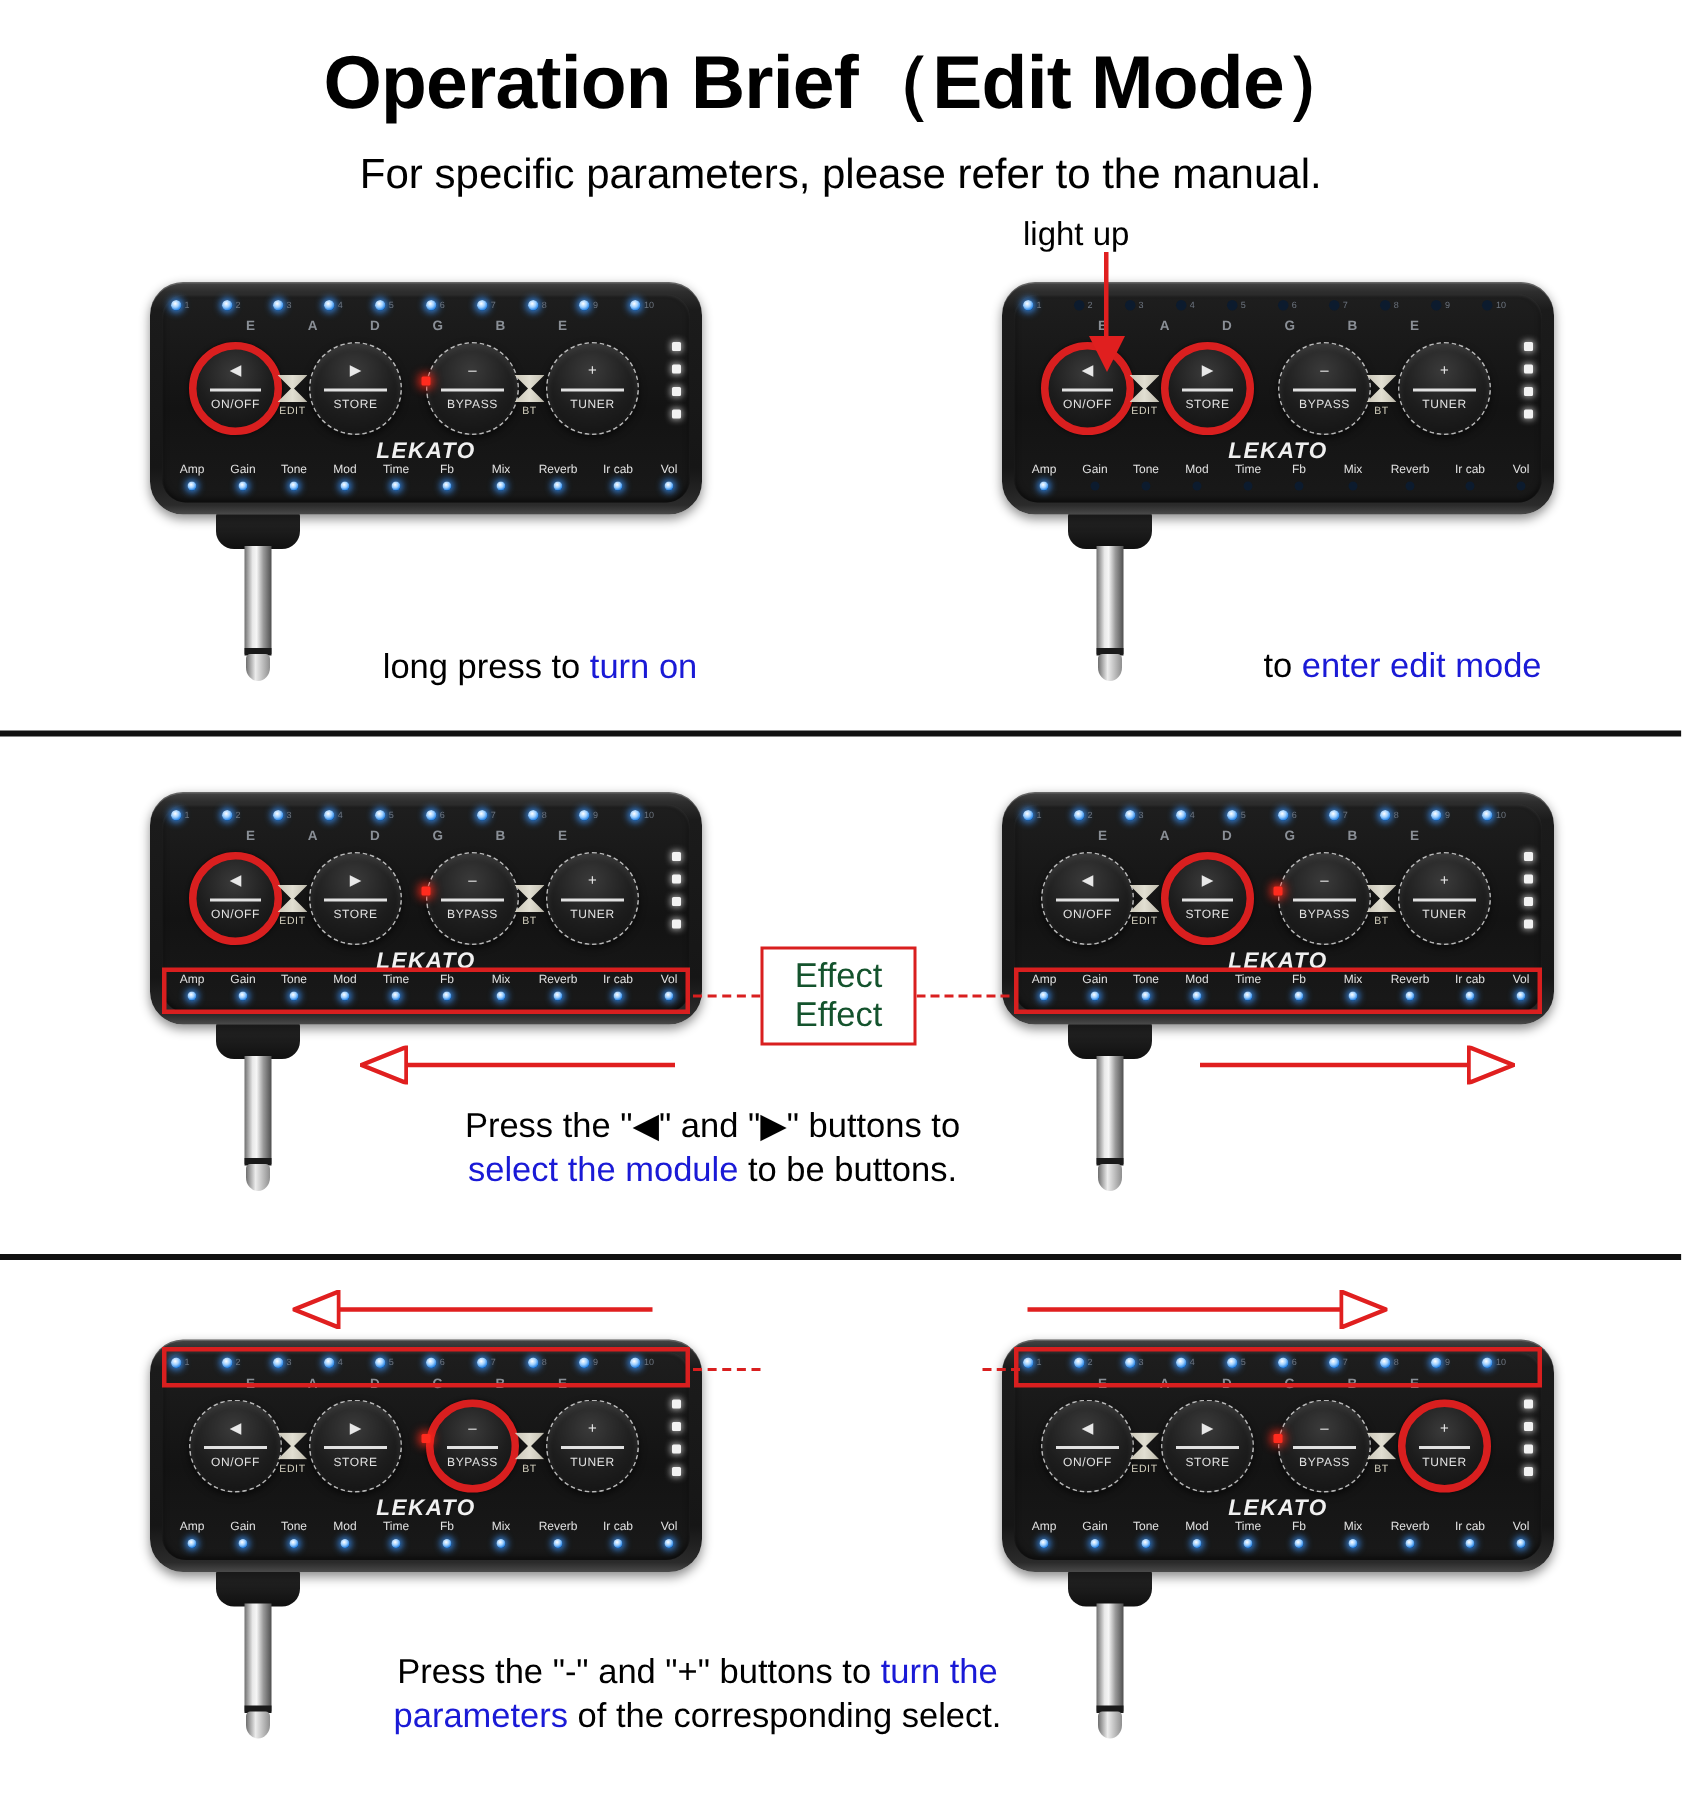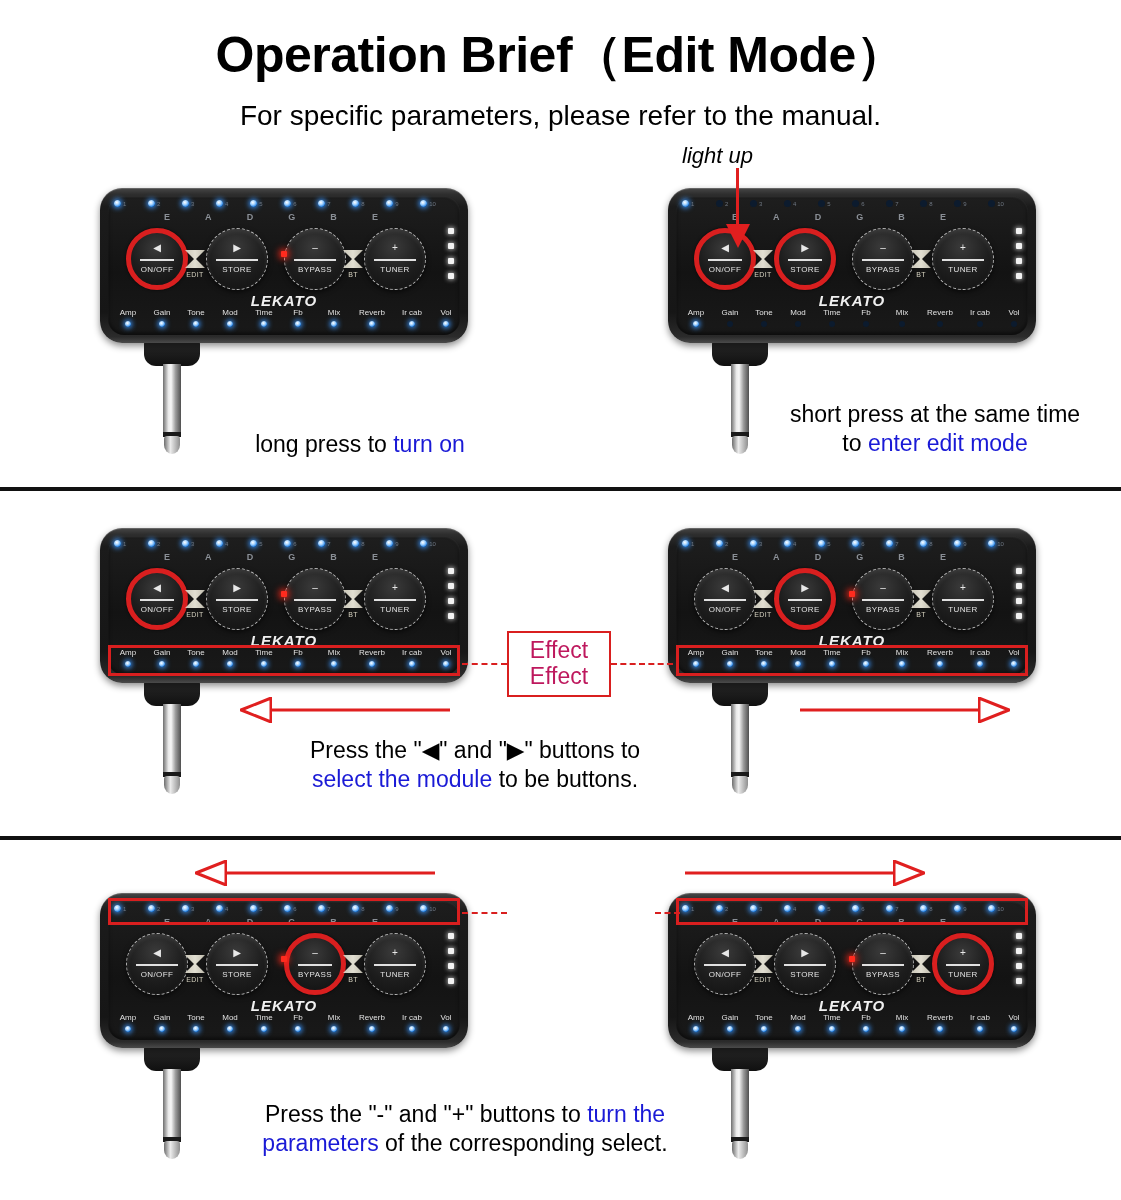--- a/index.html
+++ b/index.html
@@ -188,21 +188,21 @@
   
   .caption {
     position: absolute; font-size: 23px; color: #000; line-height: 1.25;
     text-align: center;
   }
   .caption .b { color: #1a1ad6; }
 
   
   .callout {
     position: absolute; border: 2px solid #d91f1f; background: #fff;
-    font-size: 23px; color: #be185d; text-align: center; line-height: 1.12;
+    font-size: 23px; color: #14532d; text-align: center; line-height: 1.12;
     padding: 5px 10px; z-index: 8;
   }
   .dash {
     position: absolute; height: 0; border-top: 2px dashed #d91f1f; z-index: 7;
   }
 
   
   .arrow { position: absolute; z-index: 7; }
   .arrow .stem {
     position: absolute; top: 50%; height: 3px; background: #e01f1f;
@@ -218,21 +218,21 @@
 <body>
 
 <div id="page">
 
   <div class="title">Operation Brief（Edit Mode）</div>
   <div class="subtitle">For specific parameters, please refer to the manual.</div>
 
   <div class="divider" style="top:487px;"></div>
   <div class="divider" style="top:836px;"></div>
 
-  <div class="lightup-label" style="left:682px; top:143px;font-style:italic;">light up</div>
+  <div class="lightup-label" style="left:682px; top:143px;">light up</div>
   <div style="position:absolute;left:736px;top:168px;width:3px;height:62px;background:#e01f1f;z-index:9;"></div>
   <svg style="position:absolute;left:726px;top:222px;z-index:9;" width="24" height="26">
       <polygon points="12,26 0,2 24,2" fill="#e01f1f"></polygon>
     </svg>
 
   <div class="device-wrap" style="left:100px; top:188px;">
     <div class="device">
       <div class="inner"></div>
 
       <div class="led-row">
@@ -508,21 +508,21 @@
       <div class="shaft"></div>
       <div class="ring"></div>
       <div class="tip"></div>
     </div>
   </div>
 
   <div class="caption" style="left:205px; top:430px; width:310px;">
     <span>long press to </span><span class="b">turn on</span>
   </div>
   <div class="caption" style="left:760px; top:400px; width:350px;">
-    <span>short press at the same time</span><br>
+    <br>
     <span>to </span><span class="b">enter edit mode</span>
   </div>
 
   <div class="device-wrap" style="left:100px; top:528px;">
     <div class="device">
       <div class="inner"></div>
       <div class="led-row">
         <span class="led-cell">
             <i class="led on"></i>
             <span class="led-num">1</span>

